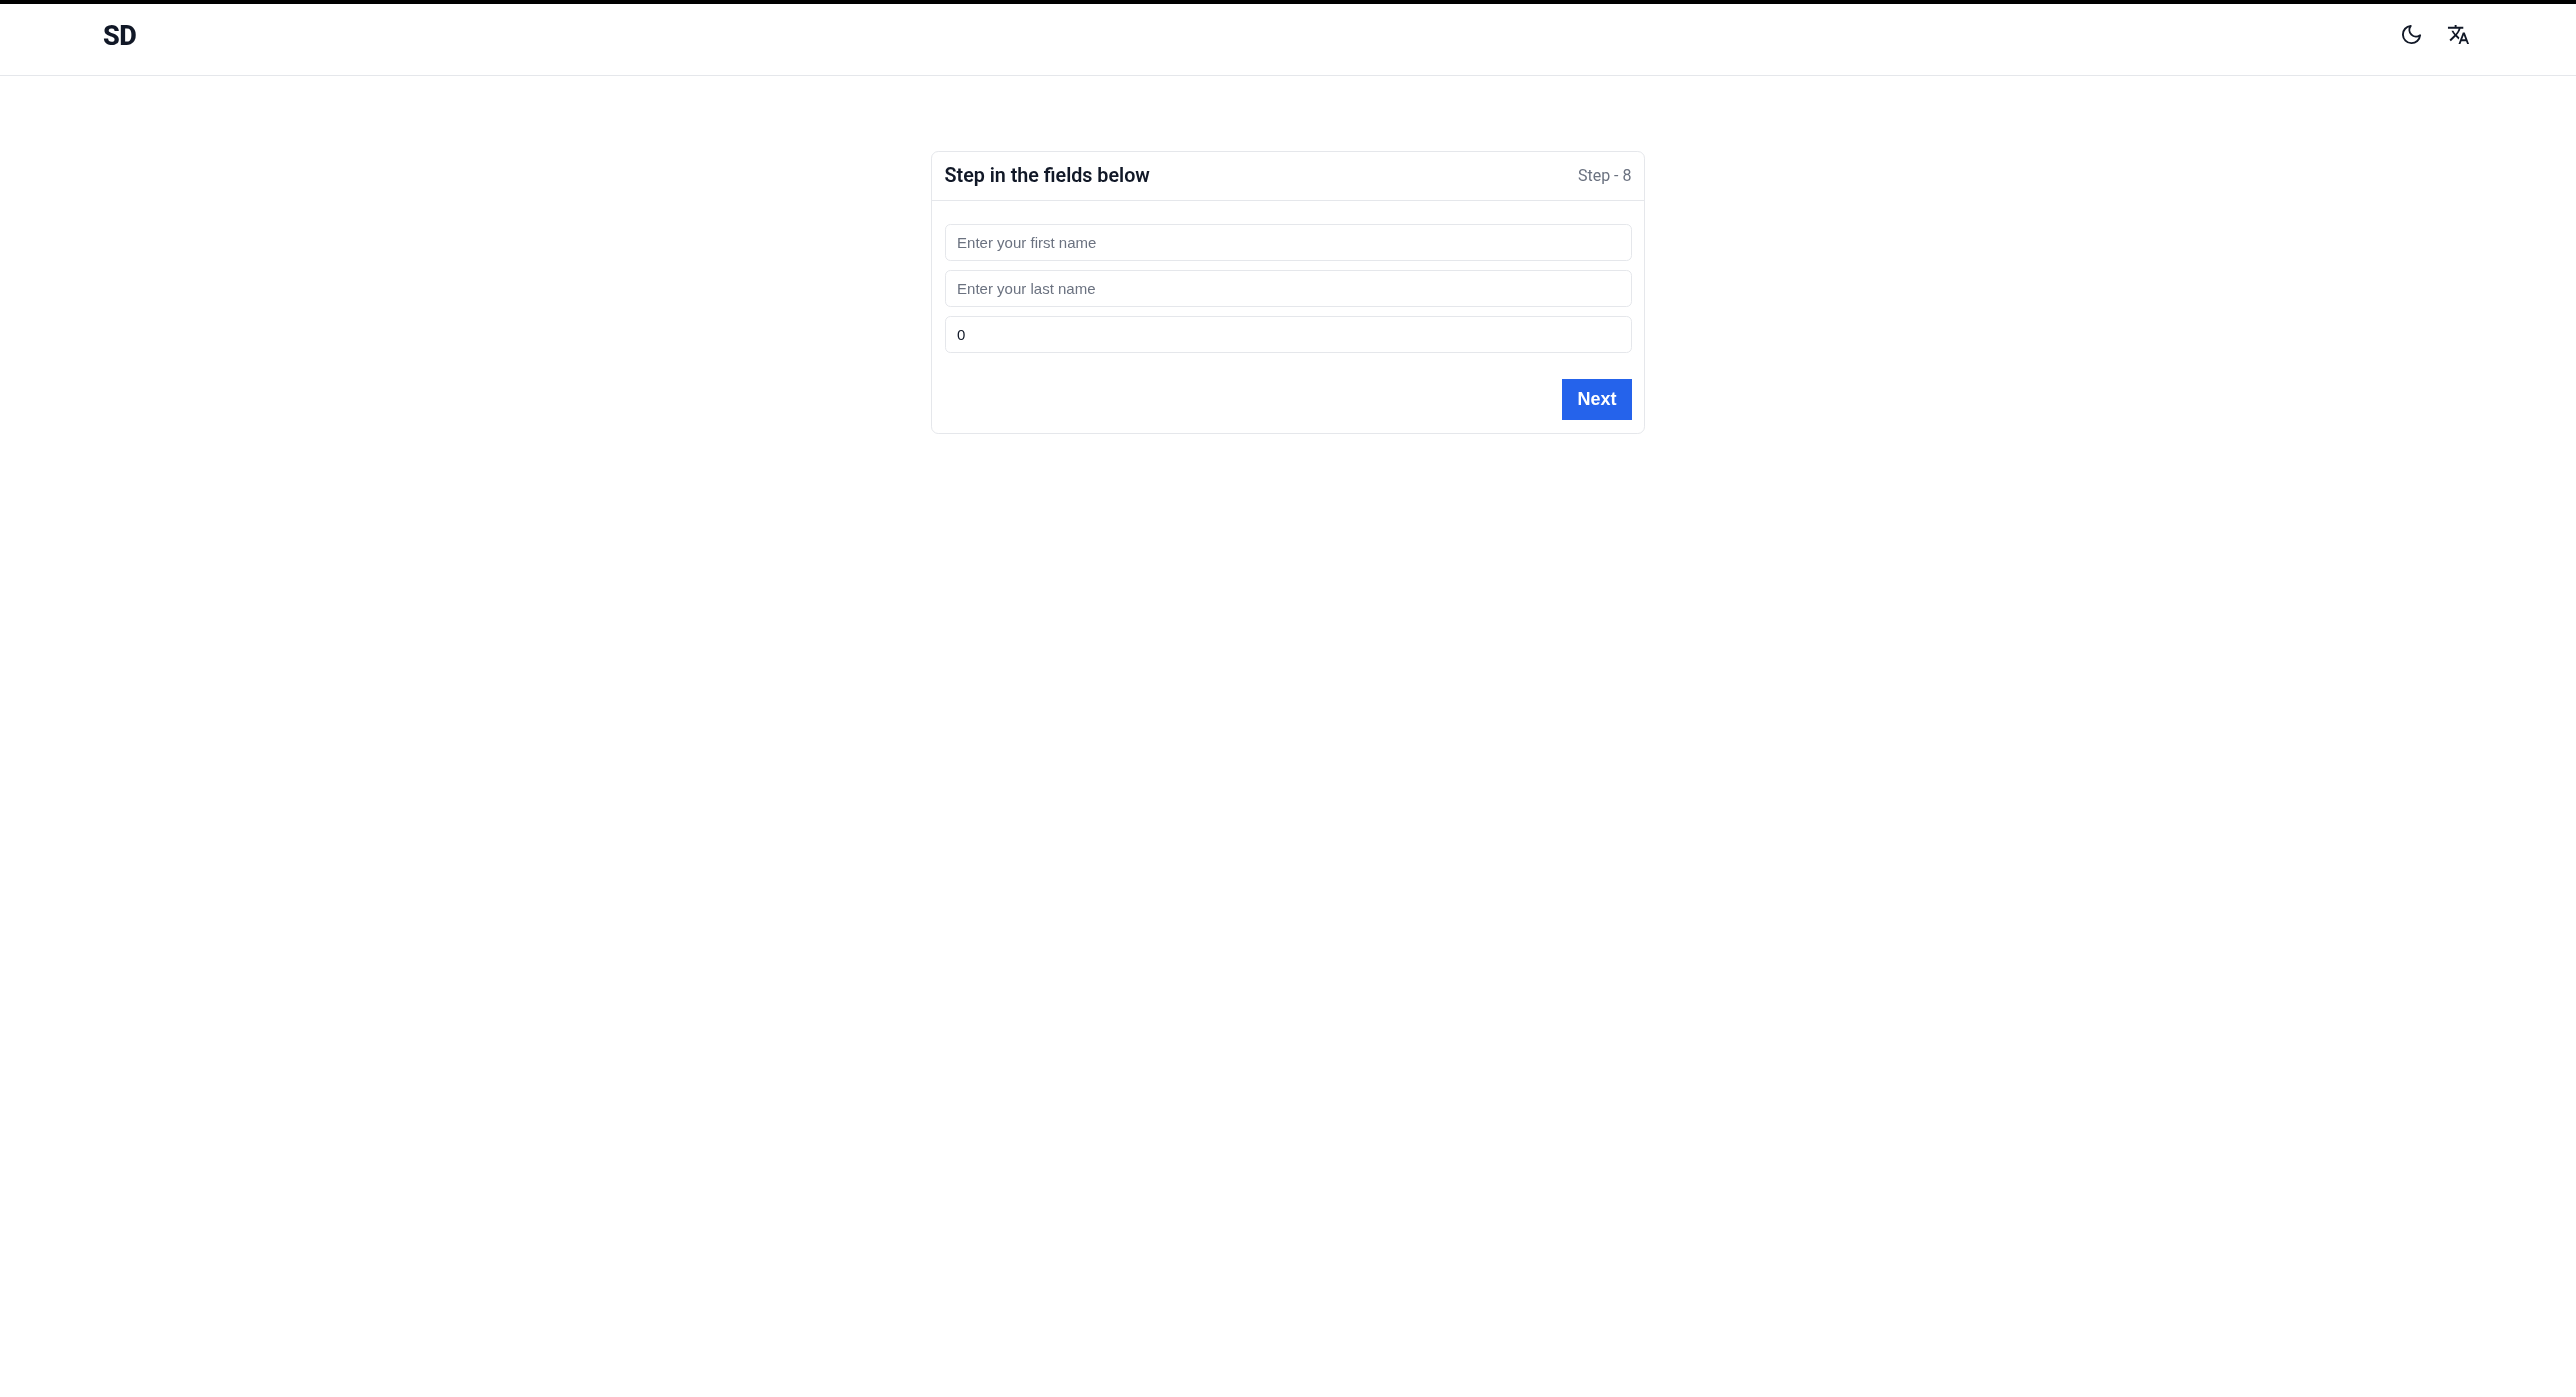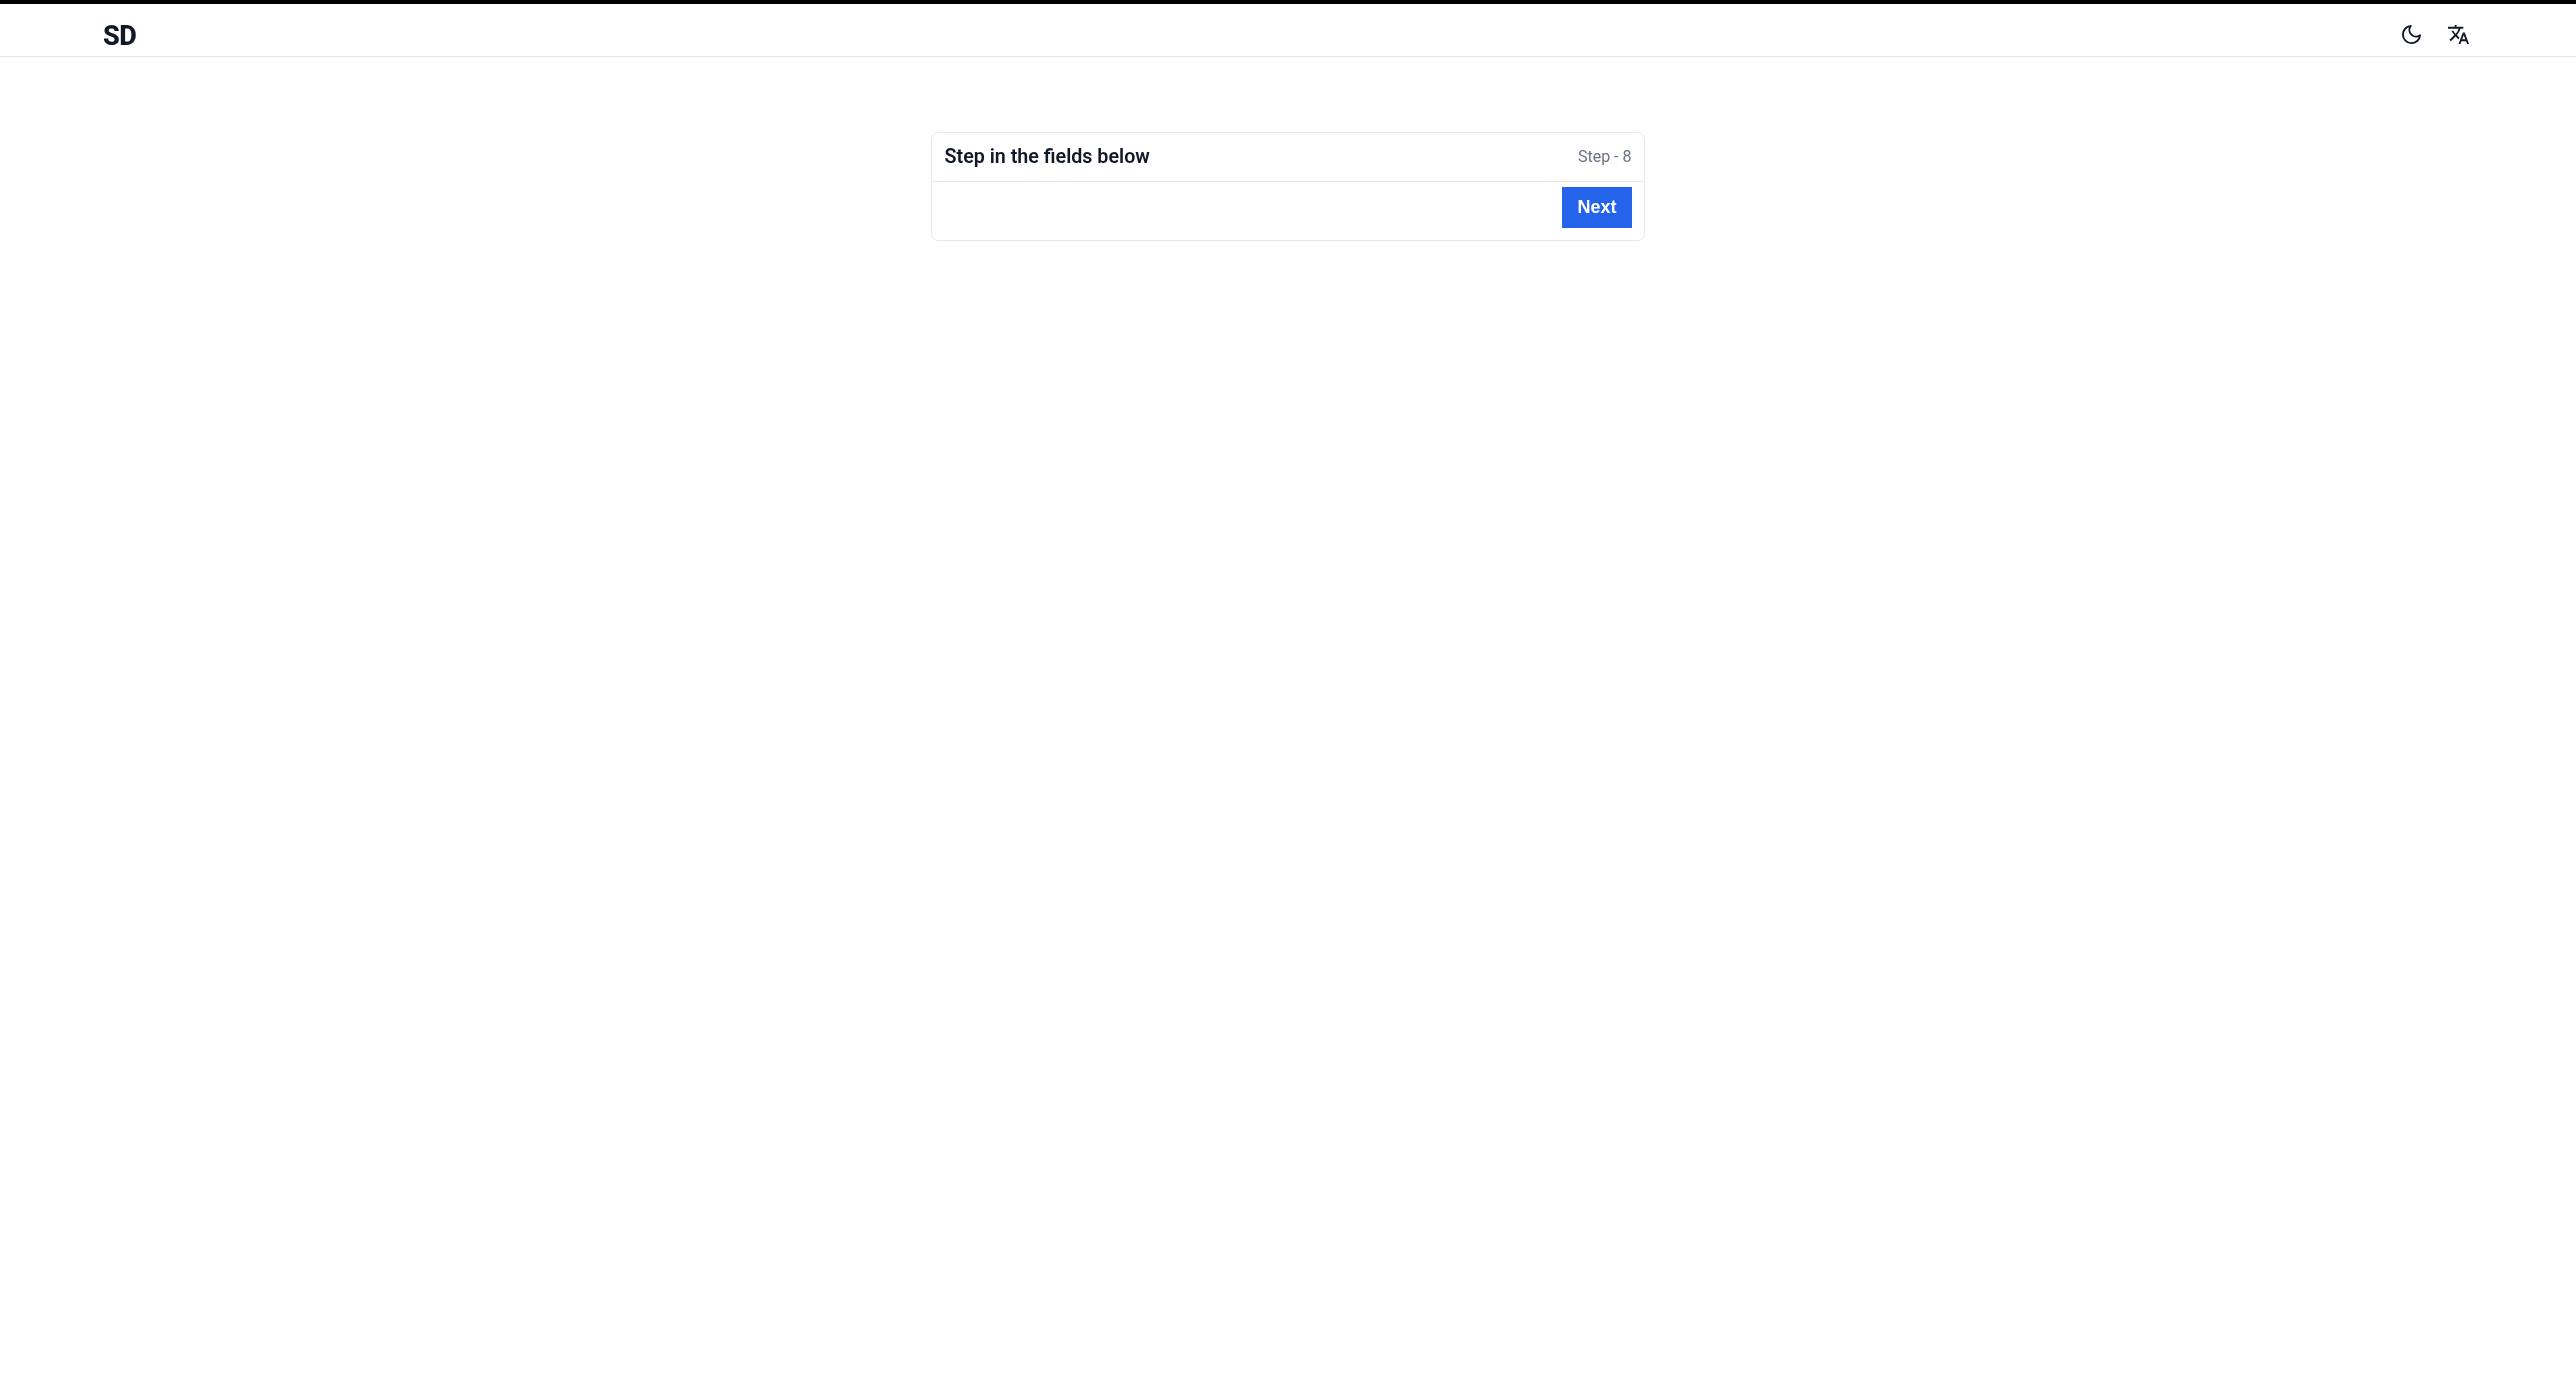--- a/index.html
+++ b/index.html
@@ -16,21 +16,21 @@
     
     .top-bar {
       height: 3.6px;
       background: #000000;
     }
     
     .header {
       display: flex;
       align-items: center;
       justify-content: space-between;
-      padding: 16px 103px 4px 103px;
+      padding: 16px 103px 23px 103px;
       border-bottom: 0.9px solid #e5e7eb;
     }
     
     .logo {
       font-size: 27px;
       font-weight: 800;
       color: #111827;
       letter-spacing: -0.4px;
     }
     
@@ -154,18 +154,29 @@
     </button>
   </div>
 </header>
 
 <main class="main-container">
   <div class="card">
     <div class="card-header">
       <h2 class="card-title">Step in the fields below</h2>
       <span class="step-label">Step - 8</span>
     </div>
+    <div class="card-body">
+      <div class="form-group">
+        <input type="text" class="form-input" placeholder="Enter your first name" style="">
+      </div>
+      <div class="form-group">
+        <input type="text" class="form-input" placeholder="Enter your last name" style="">
+      </div>
+      <div class="form-group">
+        <input type="number" class="form-input" value="0" style="">
+      </div>
+    </div>
     <div class="card-footer">
       <button class="btn-primary">Next</button>
     </div>
   </div>
 </main>
 
 
 </body></html>

